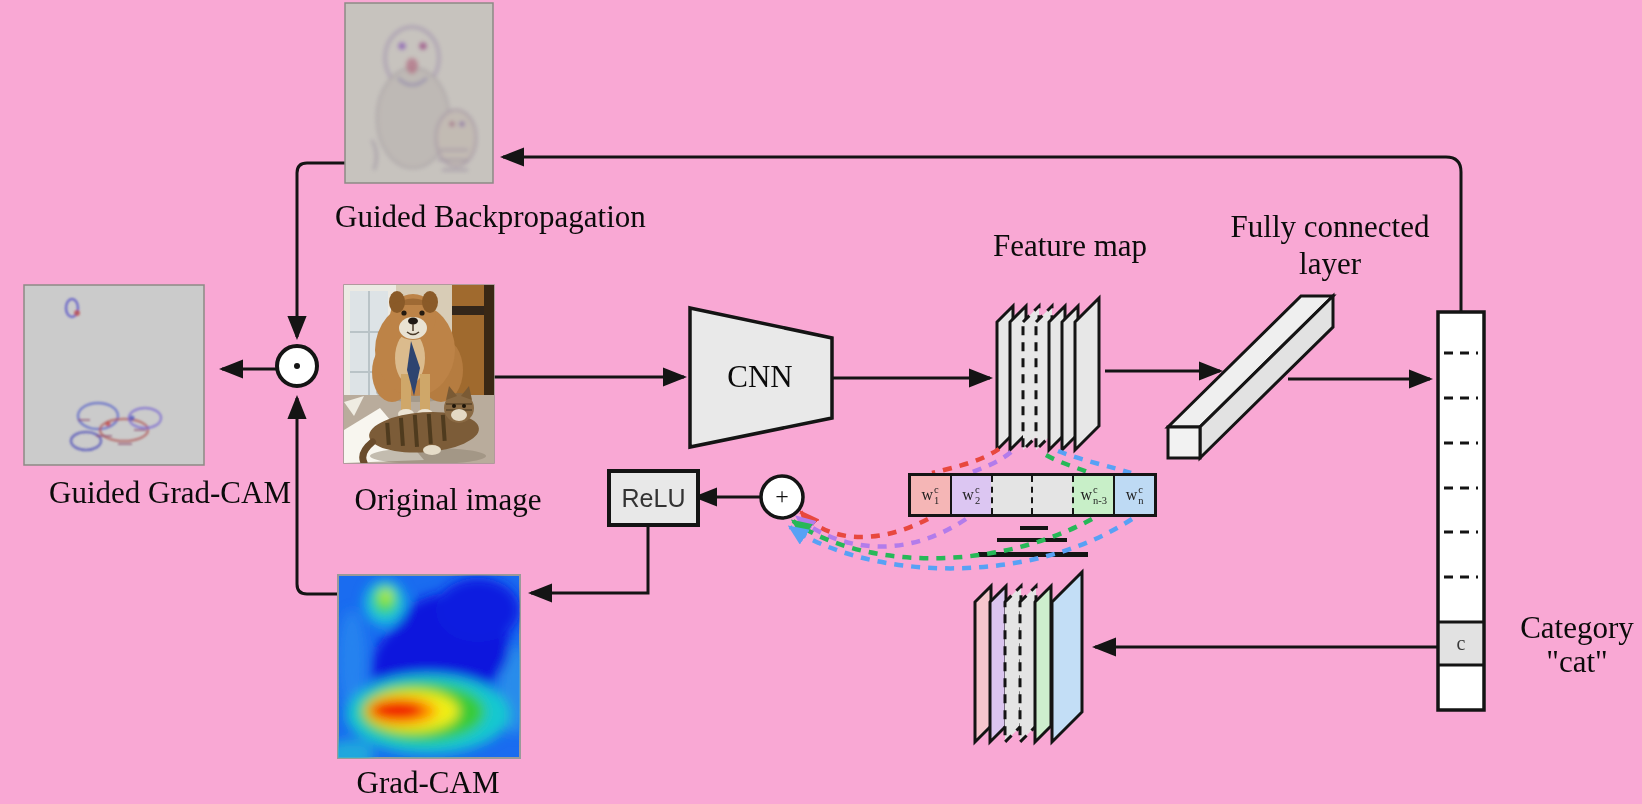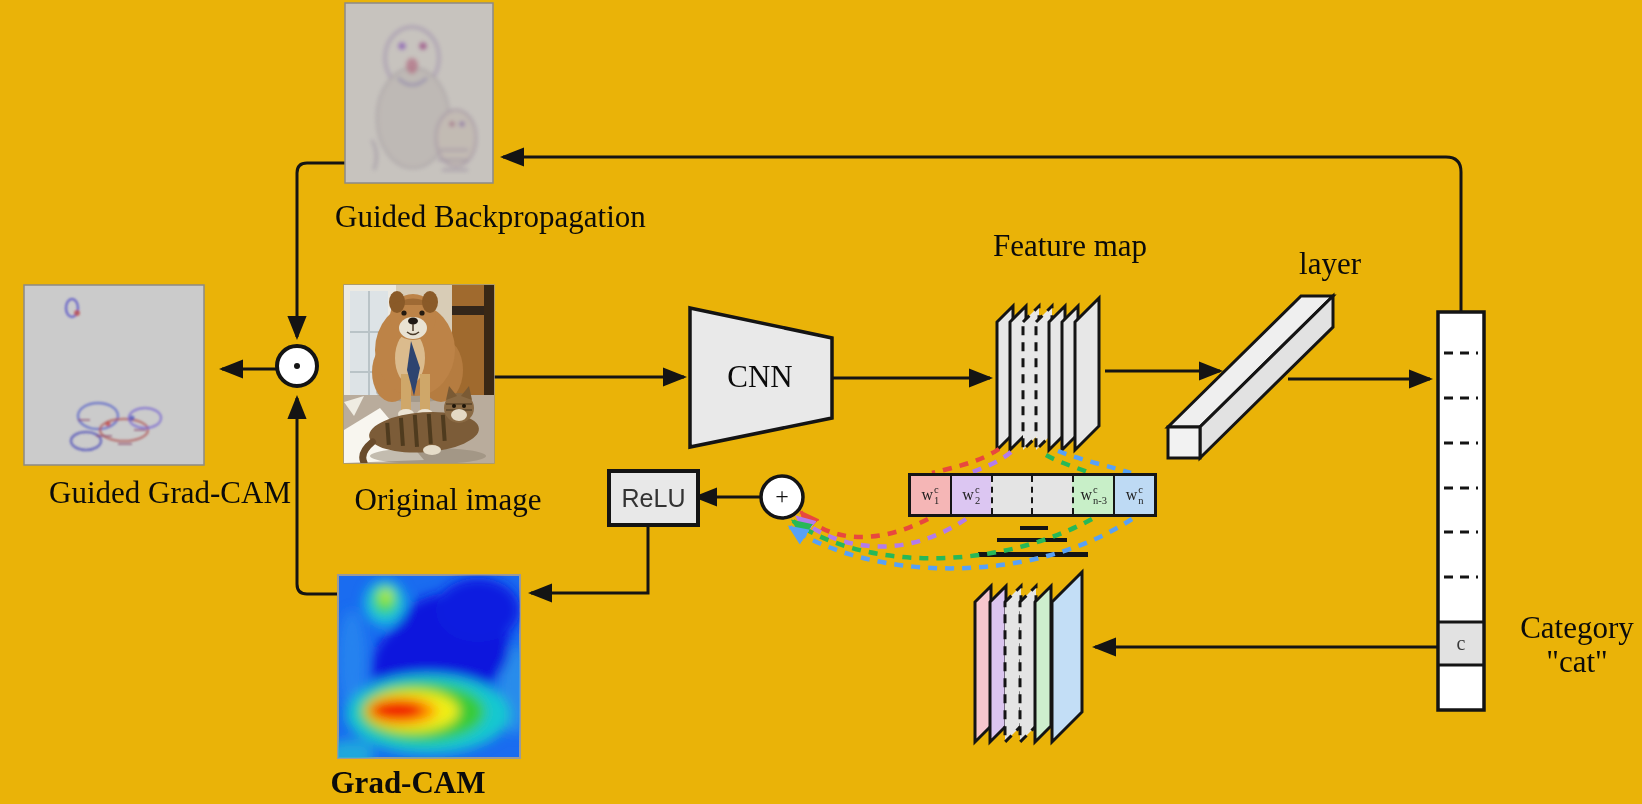--- a/index.html
+++ b/index.html
@@ -1,16 +1,16 @@
 <!DOCTYPE html>
 <html><head>
 <meta charset="utf-8">
 <style>
   html,body{margin:0;padding:0;background:#ffffff;}
-  .stage{position:relative;width:1642px;height:804px;background:#eab308;overflow:hidden;
+  .stage{position:relative;width:1642px;height:804px;background:#f9a8d4;overflow:hidden;
          font-family:"Liberation Serif",serif;}
   .stage svg.bg{position:absolute;left:0;top:0;z-index:1;}
   .label{position:absolute;z-index:3;font-family:"Liberation Serif",serif;font-size:31px;
          color:#0b0b0b;white-space:nowrap;line-height:1.05;}
   .centered{transform:translateX(-50%);}
   .relu-box{position:absolute;z-index:3;left:607px;top:469px;width:93px;height:58px;
             box-sizing:border-box;border:4px solid #141414;background:#e8e8e8;
             display:flex;align-items:center;justify-content:center;
             font-family:"Liberation Sans",sans-serif;font-size:25px;color:#333;}
   .plus-sign{position:absolute;z-index:3;left:768px;top:481px;width:28px;height:30px;
@@ -261,23 +261,24 @@
   <g>
     <circle cx="297" cy="366" r="20" fill="#ffffff" stroke="#141414" stroke-width="4"></circle>
     <circle cx="297" cy="366" r="3" fill="#141414"></circle>
   </g>
   <circle cx="782" cy="497" r="21" fill="#ffffff" stroke="#141414" stroke-width="3.5"></circle>
 </svg>
 
 <div class="label" style="left:335px;top:201px;">Guided Backpropagation</div>
 <div class="label centered" style="left:130px;top:477px;margin-left:40px;">Guided Grad-CAM</div>
 <div class="label centered" style="left:448px;top:484px;font-family:Liberation Serif, serif;">Original image</div>
-<div class="label centered" style="left:408px;top:767px;font-weight:bold;">Grad-CAM</div>
+<div class="label centered" style="left:428px;top:767px;">Grad-CAM</div>
 <div class="label centered" style="left:760px;top:361px;">CNN</div>
 <div class="label centered" style="left:1070px;top:230px;text-align:center;">Feature map</div>
+<div class="label centered" style="left:1330px;top:211px;">Fully connected</div>
 <div class="label centered" style="left:1330px;top:248px;">layer</div>
 <div class="label centered" style="left:1577px;top:612px;">Category</div>
 <div class="label centered" style="left:1577px;top:646px;">"cat"</div>
 
 <div class="relu-box">
   <span>ReLU</span>
 </div>
 
 <div class="plus-sign">+</div>
 

